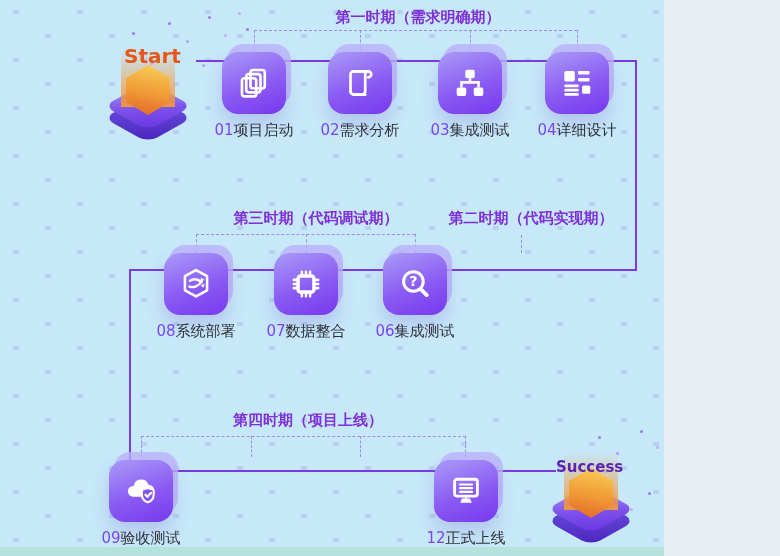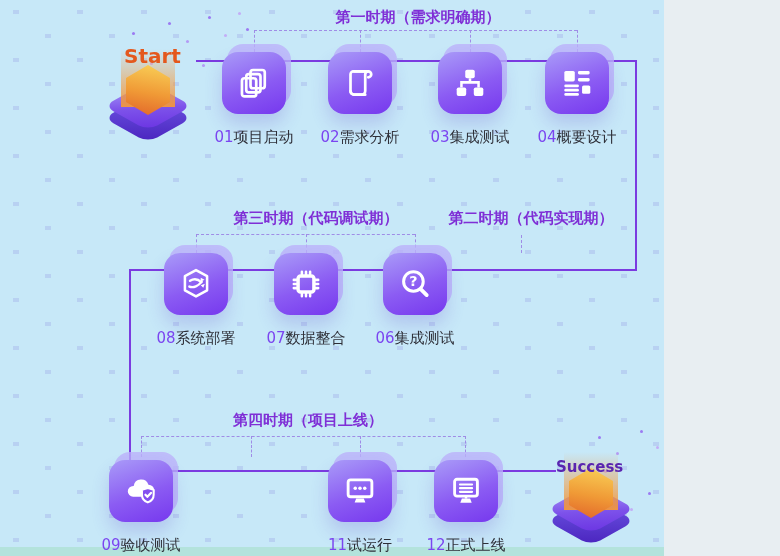--- a/index.html
+++ b/index.html
@@ -37,21 +37,21 @@
     display:flex;align-items:center;justify-content:center;
   }
   .tile::before{
     content:"";position:absolute;inset:0;border-radius:16px;
     transform:translate(5px,-8px);
     background:rgba(187,178,250,.8);z-index:-1;
   }
   .glyph{width:38px;height:38px;}
   .caption{
     position:absolute;top:68px;left:32px;transform:translateX(-50%);
-    white-space:nowrap;font-size:15px;line-height:1.35;text-align:center;margin-top:7px;
+    white-space:nowrap;font-size:15px;line-height:1.35;text-align:center;
   }
   .caption .num{color:#7b45f0;}
   .caption .txt{color:#2e2f38;}
   .caption .sub{display:block;color:#2e2f38;}
 
   
   .platform{position:absolute;width:96px;height:92px;z-index:2;}
   .pf-layer{position:absolute;width:62px;height:62px;border-radius:13px;}
   .pf-lower{left:17px;top:32px;transform:scaleY(.56) rotate(45deg);
     background:linear-gradient(135deg,#6f5ae6 0%,#4a23be 100%);}
@@ -181,21 +181,21 @@
           <rect x="12.6" y="4.4" width="7.4" height="2.2" rx="0.9"></rect>
           <rect x="12.6" y="8.8" width="7.4" height="2.2" rx="0.9"></rect>
           <rect x="4" y="12.9" width="9.2" height="1.8" rx="0.8"></rect>
           <rect x="4" y="15.6" width="9.2" height="1.8" rx="0.8"></rect>
           <rect x="4" y="18.3" width="9.2" height="1.8" rx="0.8"></rect>
           <rect x="15.2" y="13.6" width="5.2" height="5.2" rx="1"></rect>
         </g>
       </svg>
     </div>
     <div class="caption">
-      <span class="num">04</span><span class="txt">概要设计</span>
+      <span class="num">04</span><span class="txt">详细设计</span>
     </div>
   </div>
 
   <div class="step" style="left:164px;top:253px;">
     <div class="tile">
       <svg class="glyph" viewBox="0 0 24 24">
         <path d="M12 3.2 19 7v9l-7 3.8L5 16V7z" fill="none" stroke="#fff" stroke-width="1.6" stroke-linejoin="round"></path>
         <g fill="none" stroke="#fff" stroke-width="1.5" stroke-linecap="round">
           <path d="M7.8 13.6c2.6 1.1 5.8-.4 7.8-3.1"></path>
           <path d="M8.2 10c2.6-1.6 5.2-1 7.2.9"></path>
@@ -247,34 +247,20 @@
         <path d="M12.6 11.3l3.7-1.2 3.7 1.2v3c0 2.5-1.7 4.1-3.7 4.9-2-.8-3.7-2.4-3.7-4.9z" fill="#8450f0" stroke="#fff" stroke-width="1.3" stroke-linejoin="round"></path>
         <polyline points="14.8,14.4 16,15.7 18.3,13.2" fill="none" stroke="#fff" stroke-width="1.4" stroke-linecap="round" stroke-linejoin="round"></polyline>
       </svg>
     </div>
     <div class="caption">
       <span class="num">09</span><span class="txt">验收测试</span>
     </div>
   </div>
 
 
-  <div class="step" style="left:328px;top:460px;">
-    <div class="tile">
-      <svg class="glyph" viewBox="0 0 24 24">
-        <rect x="4.5" y="5" width="15" height="10.6" rx="1.6" fill="none" stroke="#fff" stroke-width="1.8"></rect>
-        <circle cx="9" cy="10.3" r="1.1" fill="#fff"></circle>
-        <circle cx="12" cy="10.3" r="1.1" fill="#fff"></circle>
-        <circle cx="15" cy="10.3" r="1.1" fill="#fff"></circle>
-        <path d="M8.6 19.3h6.8l-1-2.6h-4.8z" fill="#fff"></path>
-      </svg>
-    </div>
-    <div class="caption">
-      <span class="num">11</span><span class="txt">试运行</span>
-    </div>
-  </div>
 
   <div class="step" style="left:434px;top:460px;">
     <div class="tile">
       <svg class="glyph" viewBox="0 0 24 24">
         <rect x="4.8" y="4.6" width="14.4" height="10.6" rx="1.5" fill="none" stroke="#fff" stroke-width="1.8"></rect>
         <g fill="#fff">
           <rect x="7.5" y="7.2" width="9" height="1.4" rx="0.7"></rect>
           <rect x="7.5" y="9.5" width="9" height="1.4" rx="0.7"></rect>
           <rect x="7.5" y="11.8" width="9" height="1.4" rx="0.7"></rect>
         </g>

